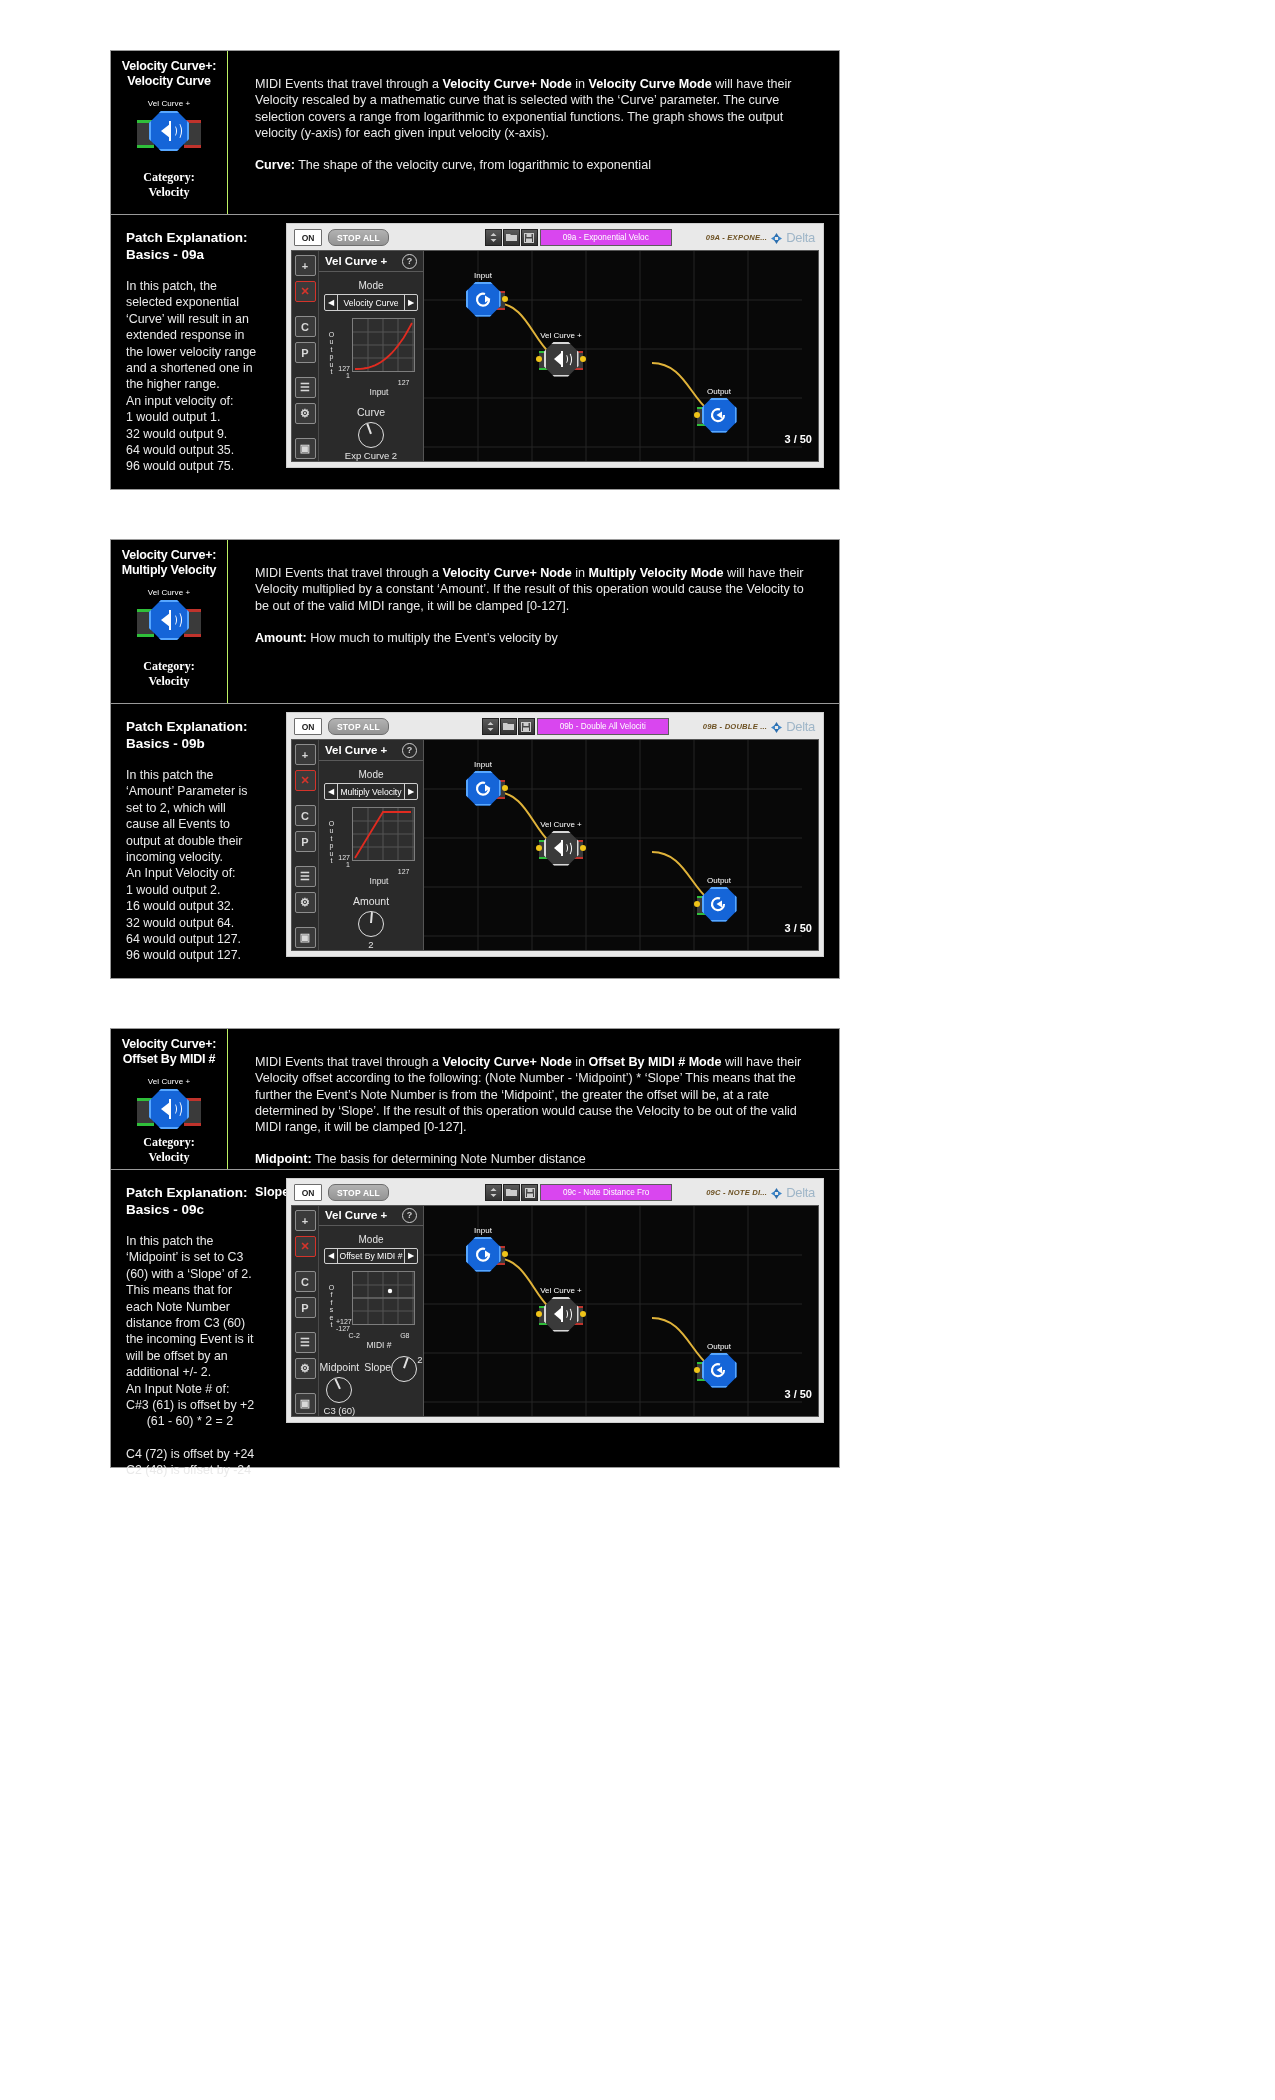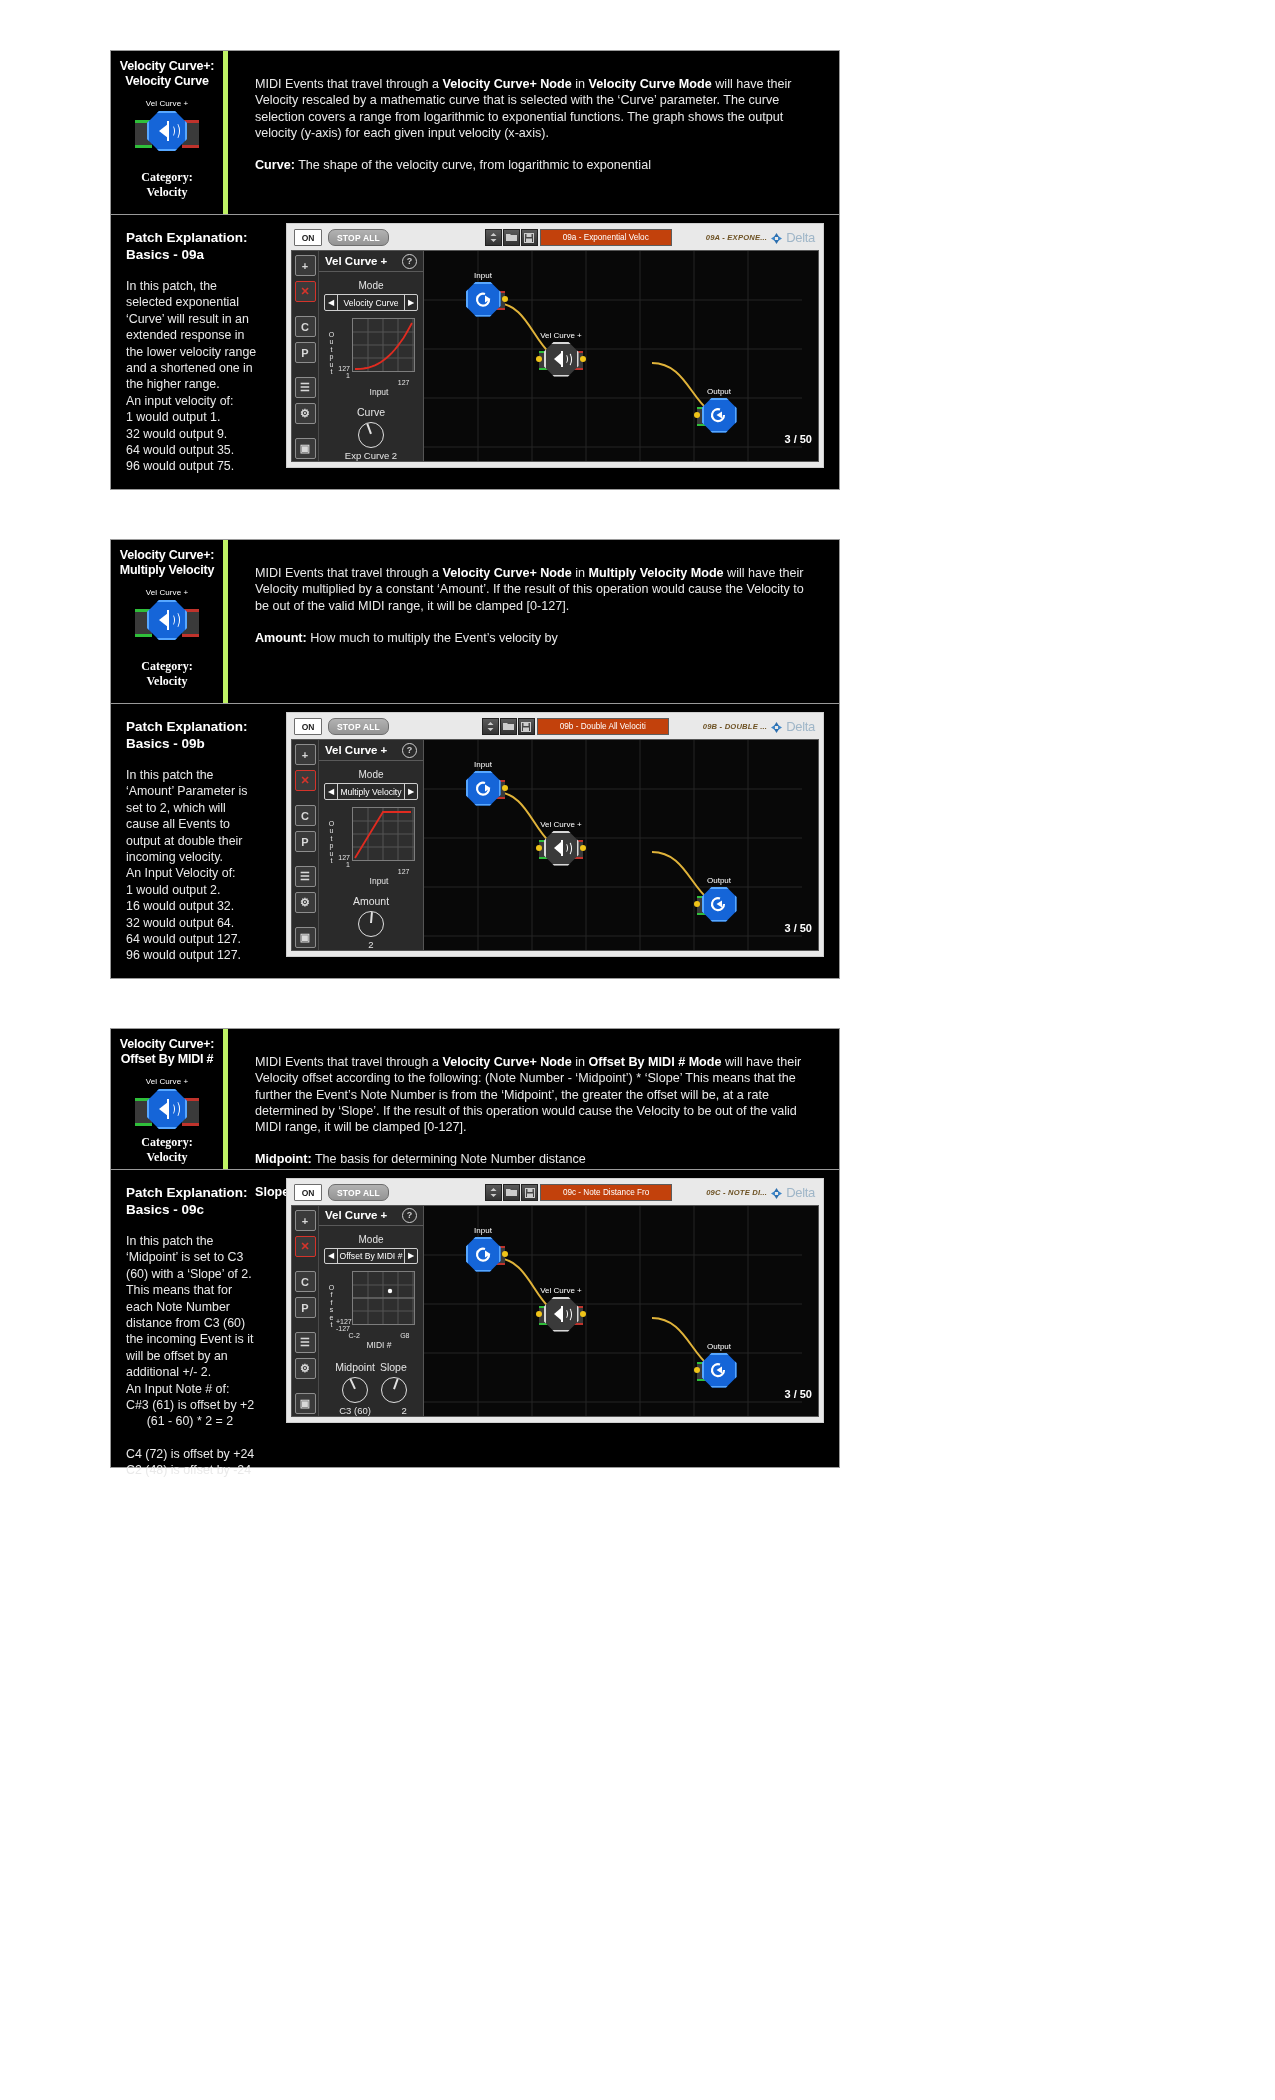--- a/index.html
+++ b/index.html
@@ -8,21 +8,21 @@
     font-family:"Liberation Sans",sans-serif;
     -webkit-font-smoothing:antialiased;
   }
   .page{position:relative;width:1275px;height:2100px;overflow:hidden;}
 
   
   .section{position:absolute;left:110px;width:730px;}
 
   
   .desc-block{display:flex;background:#000;border:1px solid #9a9a9a;box-sizing:border-box;}
-  .desc-left{width:117px;flex:0 0 117px;border-right:5px solid #bef264;
+  .desc-left{width:117px;flex:0 0 117px;border-right:1px solid #bef264;
     display:flex;flex-direction:column;align-items:center;box-sizing:border-box;padding:8px 0 8px;}
   .desc-title{color:#fff;font-weight:bold;font-size:12.5px;line-height:15px;text-align:center;letter-spacing:-.2px;}
   .node-graphic{margin:10px 0 6px;display:flex;flex-direction:column;align-items:center;}
   .node-graphic .cap{color:#fff;font-size:8px;margin-bottom:3px;letter-spacing:.1px;}
   .node-body{position:relative;width:64px;height:40px;display:flex;align-items:center;justify-content:center;}
   .port{position:absolute;top:9px;width:17px;height:22px;background:#3a3a3a;}
   .port.left{left:0;border-top:3px solid #2fbf3a;border-bottom:3px solid #2fbf3a;}
   .port.right{right:0;border-top:3px solid #c0332c;border-bottom:3px solid #c0332c;}
   .oct{position:relative;width:36px;height:36px;background:#1565d8;
     border:2px solid #57a7ff;
@@ -56,21 +56,21 @@
   .btn-on{width:26px;height:15px;border:1px solid #6d6d6d;border-radius:1px;background:#fff;
     font-size:8.5px;font-weight:bold;color:#222;display:flex;align-items:center;justify-content:center;}
   .btn-stop{height:15px;padding:0 8px;border:1px solid #6d6d6d;border-radius:7px;
     background:linear-gradient(#b2b2b2,#949494);color:#fff;font-size:8.5px;font-weight:bold;
     display:flex;align-items:center;letter-spacing:.2px;}
   .tb-spacer{flex:1;}
   .navgrp{display:flex;align-items:center;gap:1px;}
   .navbtn{width:15px;height:15px;background:linear-gradient(#5a5a5a,#333);border:1px solid #222;
     display:flex;align-items:center;justify-content:center;color:#d6d6d6;}
   .navbtn svg{display:block;}
-  .titlefield{height:15px;min-width:118px;background:#c2410c;border:1px solid #5d5d5d;color:#fff;
+  .titlefield{height:15px;min-width:118px;background:#d946ef;border:1px solid #5d5d5d;color:#fff;
     font-size:8.2px;display:flex;align-items:center;justify-content:center;padding:0 6px;margin-left:1px;}
   .brand{display:flex;align-items:center;gap:3px;margin-left:28px;padding-right:2px;}
   .brand-sub{font-size:7.6px;color:#6d5224;font-style:italic;font-weight:bold;letter-spacing:.2px;}
   .brand-logo{width:13px;height:13px;position:relative;}
   .brand-name{font-size:13px;color:#9fb6c8;letter-spacing:-.3px;}
 
   .app-body{display:flex;height:212px;margin-top:3px;}
 
   
   .inspector{display:flex;background:#2a2a2a;border:1px solid #555;box-sizing:border-box;}
@@ -708,21 +708,21 @@
                   </div>
        <div class="xlabel" style="margin-left:16px;width:61px;">MIDI #</div>
     <div style="display:flex;gap:5px;margin-top:2px;">
         <div style="display:flex;flex-direction:column;align-items:center;">
                       <div class="lbl knob-lbl">Midpoint</div>
     <div class="knob">
                         <i style="height:11px;top:0;transform-origin:50% 100%;transform:rotate(-25deg);"></i>
                       </div>
     <div class="knob-val">C3 (60)</div>
                     </div>
-        <div style="display:flex;flex-direction:column;align-items:flex-end;">
+        <div style="display:flex;align-items:flex-start;">
                       <div class="lbl knob-lbl">Slope</div>
     <div class="knob">
                         <i style="height:11px;top:0;transform-origin:50% 100%;transform:rotate(20deg);"></i>
                       </div>
     <div class="knob-val">2</div>
                     </div>
       </div>
   </div>
               </div>
       <div class="canvas">

